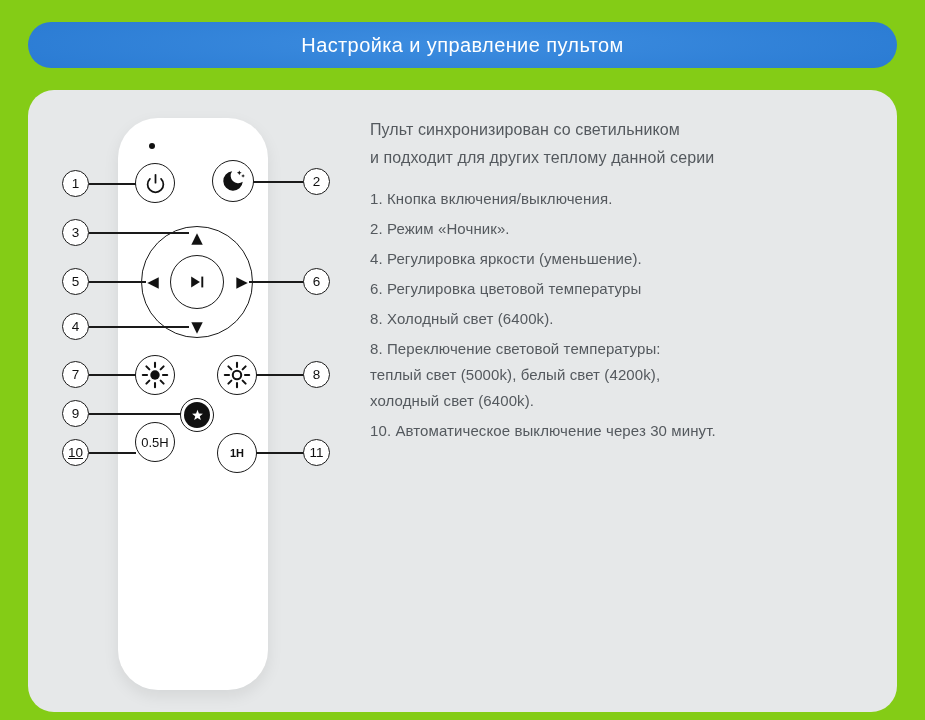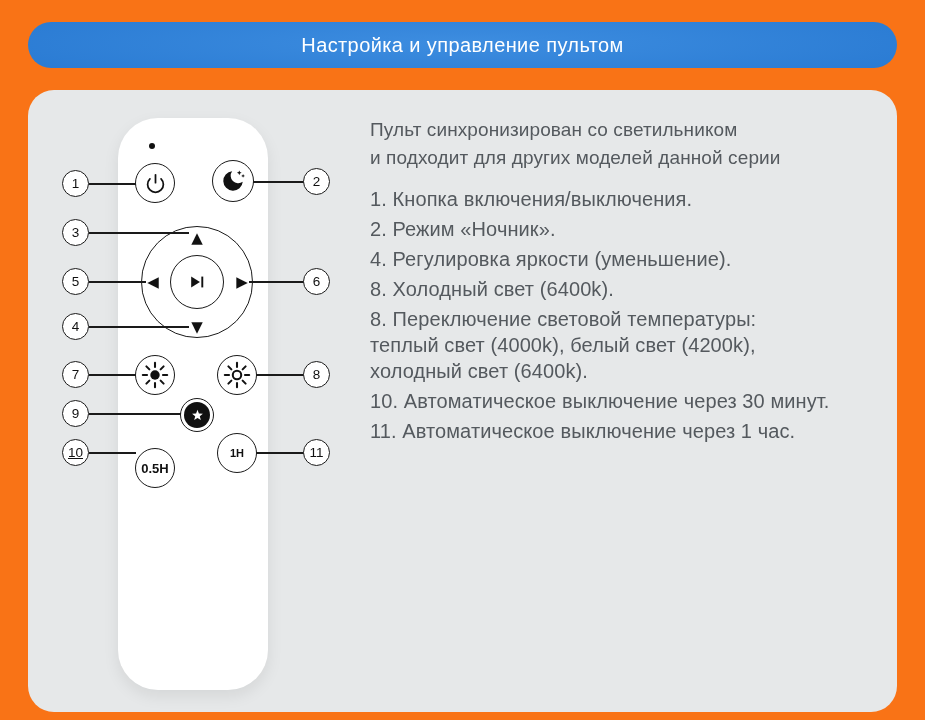--- a/index.html
+++ b/index.html
@@ -1,18 +1,18 @@
 <!DOCTYPE html>
 <html><head>
 <meta charset="utf-8">
 <style>
   * { margin:0; padding:0; box-sizing:border-box; }
   html,body { width:925px; height:720px; background:#ffffff; overflow:hidden;
               font-family:"Liberation Sans","DejaVu Sans",sans-serif; }
-  .page { position:relative; width:925px; height:720px; background:#f97316; }
+  .page { position:relative; width:925px; height:720px; background:#84cc16; }
 
   .header-banner {
     position:absolute; left:28px; top:22px; width:869px; height:46px;
     border-radius:23px;
     background: radial-gradient(130% 220% at 50% 45%, #3d8de0 0%, #2677d0 55%, #1a66be 100%);
     display:flex; align-items:center; justify-content:center;
   }
   .header-banner span { color:#ffffff; font-size:20px; font-weight:500; letter-spacing:0.4px; }
 
   .panel {
@@ -31,21 +31,21 @@
          border-radius:50%; background:#111; }
 
   .circle-btn {
     position:absolute; border:1.6px solid #1a1a1a; border-radius:50%;
     background:#fff; display:flex; align-items:center; justify-content:center;
   }
   .btn-power { left:107px; top:73px;  width:40px; height:40px; }
   .btn-night { left:184px; top:70px;  width:42px; height:42px; }
   .btn-warm  { left:107px; top:265px; width:40px; height:40px; }
   .btn-cold  { left:189px; top:265px; width:40px; height:40px; }
-  .btn-half  { left:107px; top:358px; width:40px; height:40px; font-size:13px; font-weight:bold; color:#111; }
+  .btn-half  { left:107px; top:332px; width:40px; height:40px; font-size:13px; font-weight:normal; color:#111; }
   .btn-one   { left:189px; top:343px; width:40px; height:40px; font-size:11px; font-weight:bold; color:#111; }
 
   .dpad-outer { position:absolute; left:113px; top:136px; width:112px; height:112px;
                 border:1.6px solid #1a1a1a; border-radius:50%; }
   .dpad-inner { position:absolute; left:142px; top:165px; width:54px; height:54px;
                 border:1.4px solid #1a1a1a; border-radius:50%;
                 display:flex; align-items:center; justify-content:center; background:#fff; }
   .arrow { position:absolute; transform:translate(-50%,-50%); font-size:15px;
            color:#111; font-family:"DejaVu Sans",sans-serif; line-height:1; cursor:default; }
   .arrow-up    { left:169px; top:148px; }
@@ -83,24 +83,24 @@
   .l5  { left:61px;  top:191px; width:57px; }
   .l4  { left:61px;  top:236px; width:100px; }
   .l6  { left:221px; top:191px; width:55px; }
   .l7  { left:61px;  top:284px; width:47px; }
   .l9  { left:61px;  top:323px; width:92px; }
   .l8  { left:228px; top:284px; width:48px; }
   .l10 { left:61px;  top:362px; width:47px; }
   .l11 { left:228px; top:362px; width:48px; }
 
   .text-col { position:absolute; left:342px; top:26px; width:515px; color:#54595e; }
-  .intro { font-size:19px; line-height:28px; margin-bottom:14px; letter-spacing:0.1px; }
+  .intro { font-size:16px; line-height:28px; margin-bottom:14px; letter-spacing:0.1px; }
   .intro div { white-space:nowrap; }
   .instructions .item { margin-bottom:4px; }
-  .instructions .item div { font-size:20px; line-height:26px; white-space:nowrap; letter-spacing:0.1px; }
+  .instructions .item div { font-size:15px; line-height:26px; white-space:nowrap; letter-spacing:0.1px; }
 </style>
 </head>
 <body>
 
 <div class="page">
 
   <div class="header-banner">
     <span>Настройка и управление пультом</span>
   </div>
 
@@ -207,45 +207,43 @@
       <div class="callout c8">8</div>
       <div class="callout c9">9</div>
       <div class="callout c10">10</div>
       <div class="callout c11">11</div>
 
     </div>
 
     <div class="text-col">
       <div class="intro">
         <div>Пульт синхронизирован со светильником</div>
-        <div>и подходит для других моделей данной серии</div>
+        <div>и подходит для других теплому данной серии</div>
       </div>
       <div class="instructions">
         <div class="item">
           <div>1. Кнопка включения/выключения.</div>
         </div>
         <div class="item">
           <div>2. Режим «Ночник».</div>
         </div>
         <div class="item">
           <div>4. Регулировка яркости (уменьшение).</div>
         </div>
         <div class="item">
+          <div>6. Регулировка цветовой температуры</div>
         </div>
         <div class="item">
           <div>8. Холодный свет (6400k).</div>
         </div>
         <div class="item">
           <div>8. Переключение световой температуры:</div>
-          <div>теплый свет (4000k), белый свет (4200k),</div>
+          <div>теплый свет (5000k), белый свет (4200k),</div>
           <div>холодный свет (6400k).</div>
         </div>
         <div class="item">
           <div>10. Автоматическое выключение через 30 минут.</div>
-        </div>
-        <div class="item">
-          <div>11. Автоматическое выключение через 1 час.</div>
         </div>
       </div>
     </div>
 
   </div>
 </div>
 
 </body></html>

